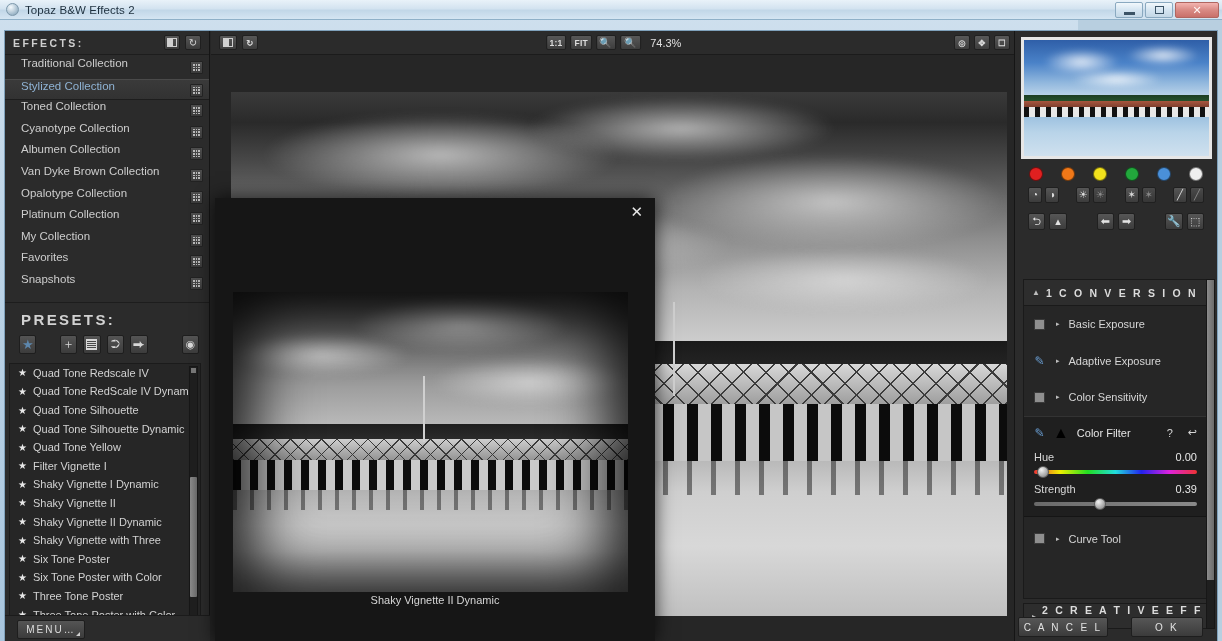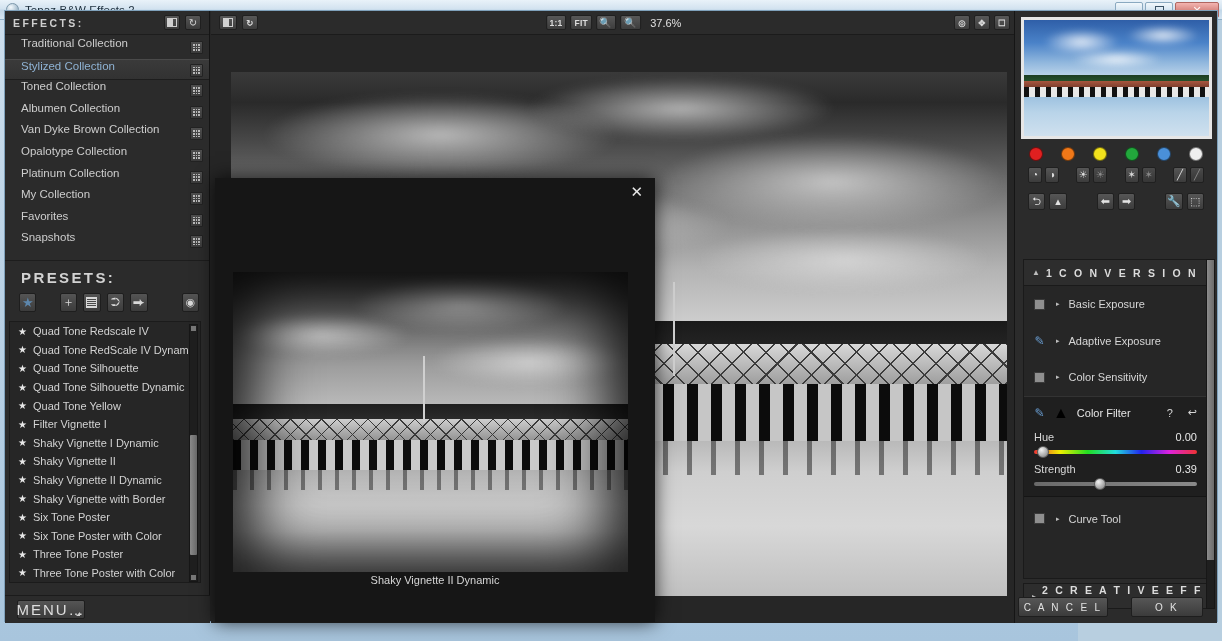--- a/index.html
+++ b/index.html
@@ -45,21 +45,21 @@
     border-color: #b06660;
     width: 44px;
   }
   .win-btn .glyph { font-size: 10px; color: #3b5366; line-height: 1; }
   .win-btn.close .glyph { color: #fff6f5; font-size: 11px; }
   .min-bar { width: 11px; height: 3px; background:#3b5366; margin-top:6px; }
   .max-sq { width: 9px; height: 8px; border: 1.5px solid #3b5366; }
 
   
   .body {
-    position: absolute; left: 4px; top: 10px;
+    position: absolute; left: 4px; top: 30px;
     width: 1214px; height: 612px;
     background: #262626;
     border: 1px solid #7fa1bb;
     text-decoration: underline;
   }
 
   
   .left-panel {
     position: absolute; left: 0; top: 0; width: 205px; height: 612px;
     background: #2b2b2b;
@@ -161,21 +161,21 @@
   .menu-bar {
     position: absolute; left: 0; bottom: 0; width: 205px; height: 28px;
     background: #2b2b2b; border-top: 1px solid #1b1b1b;
     display: flex; align-items: center; padding-left: 12px;
   }
   .menu-btn {
     width: 68px; height: 19px; border-radius: 2px;
     background: linear-gradient(180deg,#555,#3b3b3b);
     border: 1px solid #1e1e1e;
     display: flex; align-items: center; justify-content: center;
-    font-size: 15px; color: #dedede; letter-spacing: 2px; position: relative;
+    font-size: 10px; color: #dedede; letter-spacing: 2px; position: relative;
   }
   .menu-caret {
     position: absolute; right: 4px; bottom: 2px;
     width: 0; height: 0; border-left: 4px solid transparent;
     border-bottom: 4px solid #cfcfcf;
   }
 
   
   .center {
     position: absolute; left: 206px; top: 0;
@@ -494,20 +494,34 @@
               <span></span>
               <span></span>
               <span></span>
               <span></span>
               <span></span>
               <span></span>
               <span></span>
             </span>
           </div>
         <div class="coll-row">
+            <span class="name">Cyanotype Collection</span>
+            <span class="grid-ico">
+              <span></span>
+              <span></span>
+              <span></span>
+              <span></span>
+              <span></span>
+              <span></span>
+              <span></span>
+              <span></span>
+              <span></span>
+            </span>
+          </div>
+        <div class="coll-row">
             <span class="name">Albumen Collection</span>
             <span class="grid-ico">
               <span></span>
               <span></span>
               <span></span>
               <span></span>
               <span></span>
               <span></span>
               <span></span>
               <span></span>
@@ -658,21 +672,21 @@
         <div class="preset-row">
             <span class="star">★</span>
             <span class="pname">Shaky Vignette II</span>
           </div>
         <div class="preset-row">
             <span class="star">★</span>
             <span class="pname">Shaky Vignette II Dynamic</span>
           </div>
         <div class="preset-row">
             <span class="star">★</span>
-            <span class="pname">Shaky Vignette with Border</span>
+            <span class="pname">Shaky Vignette with Three</span>
           </div>
         <div class="preset-row">
             <span class="star">★</span>
             <span class="pname">Six Tone Poster</span>
           </div>
         <div class="preset-row">
             <span class="star">★</span>
             <span class="pname">Six Tone Poster with Color</span>
           </div>
         <div class="preset-row">
@@ -711,21 +725,21 @@
         </div>
         <div class="zoom-group">
           <div class="ctb">1:1</div>
           <div class="ctb">FIT</div>
           <div class="ctb">
               <span class="mag">🔍</span>
             </div>
           <div class="ctb">
               <span class="mag">🔍</span>
             </div>
-          <span class="zoom-value">37.6%</span>
+          <span class="zoom-value">74.3%</span>
         </div>
         <div class="right-group">
           <div class="ctb">◎</div>
           <div class="ctb">✥</div>
           <div class="ctb">☐</div>
         </div>
       </div>
 
       <div class="canvas-area">
         <div class="main-photo">

